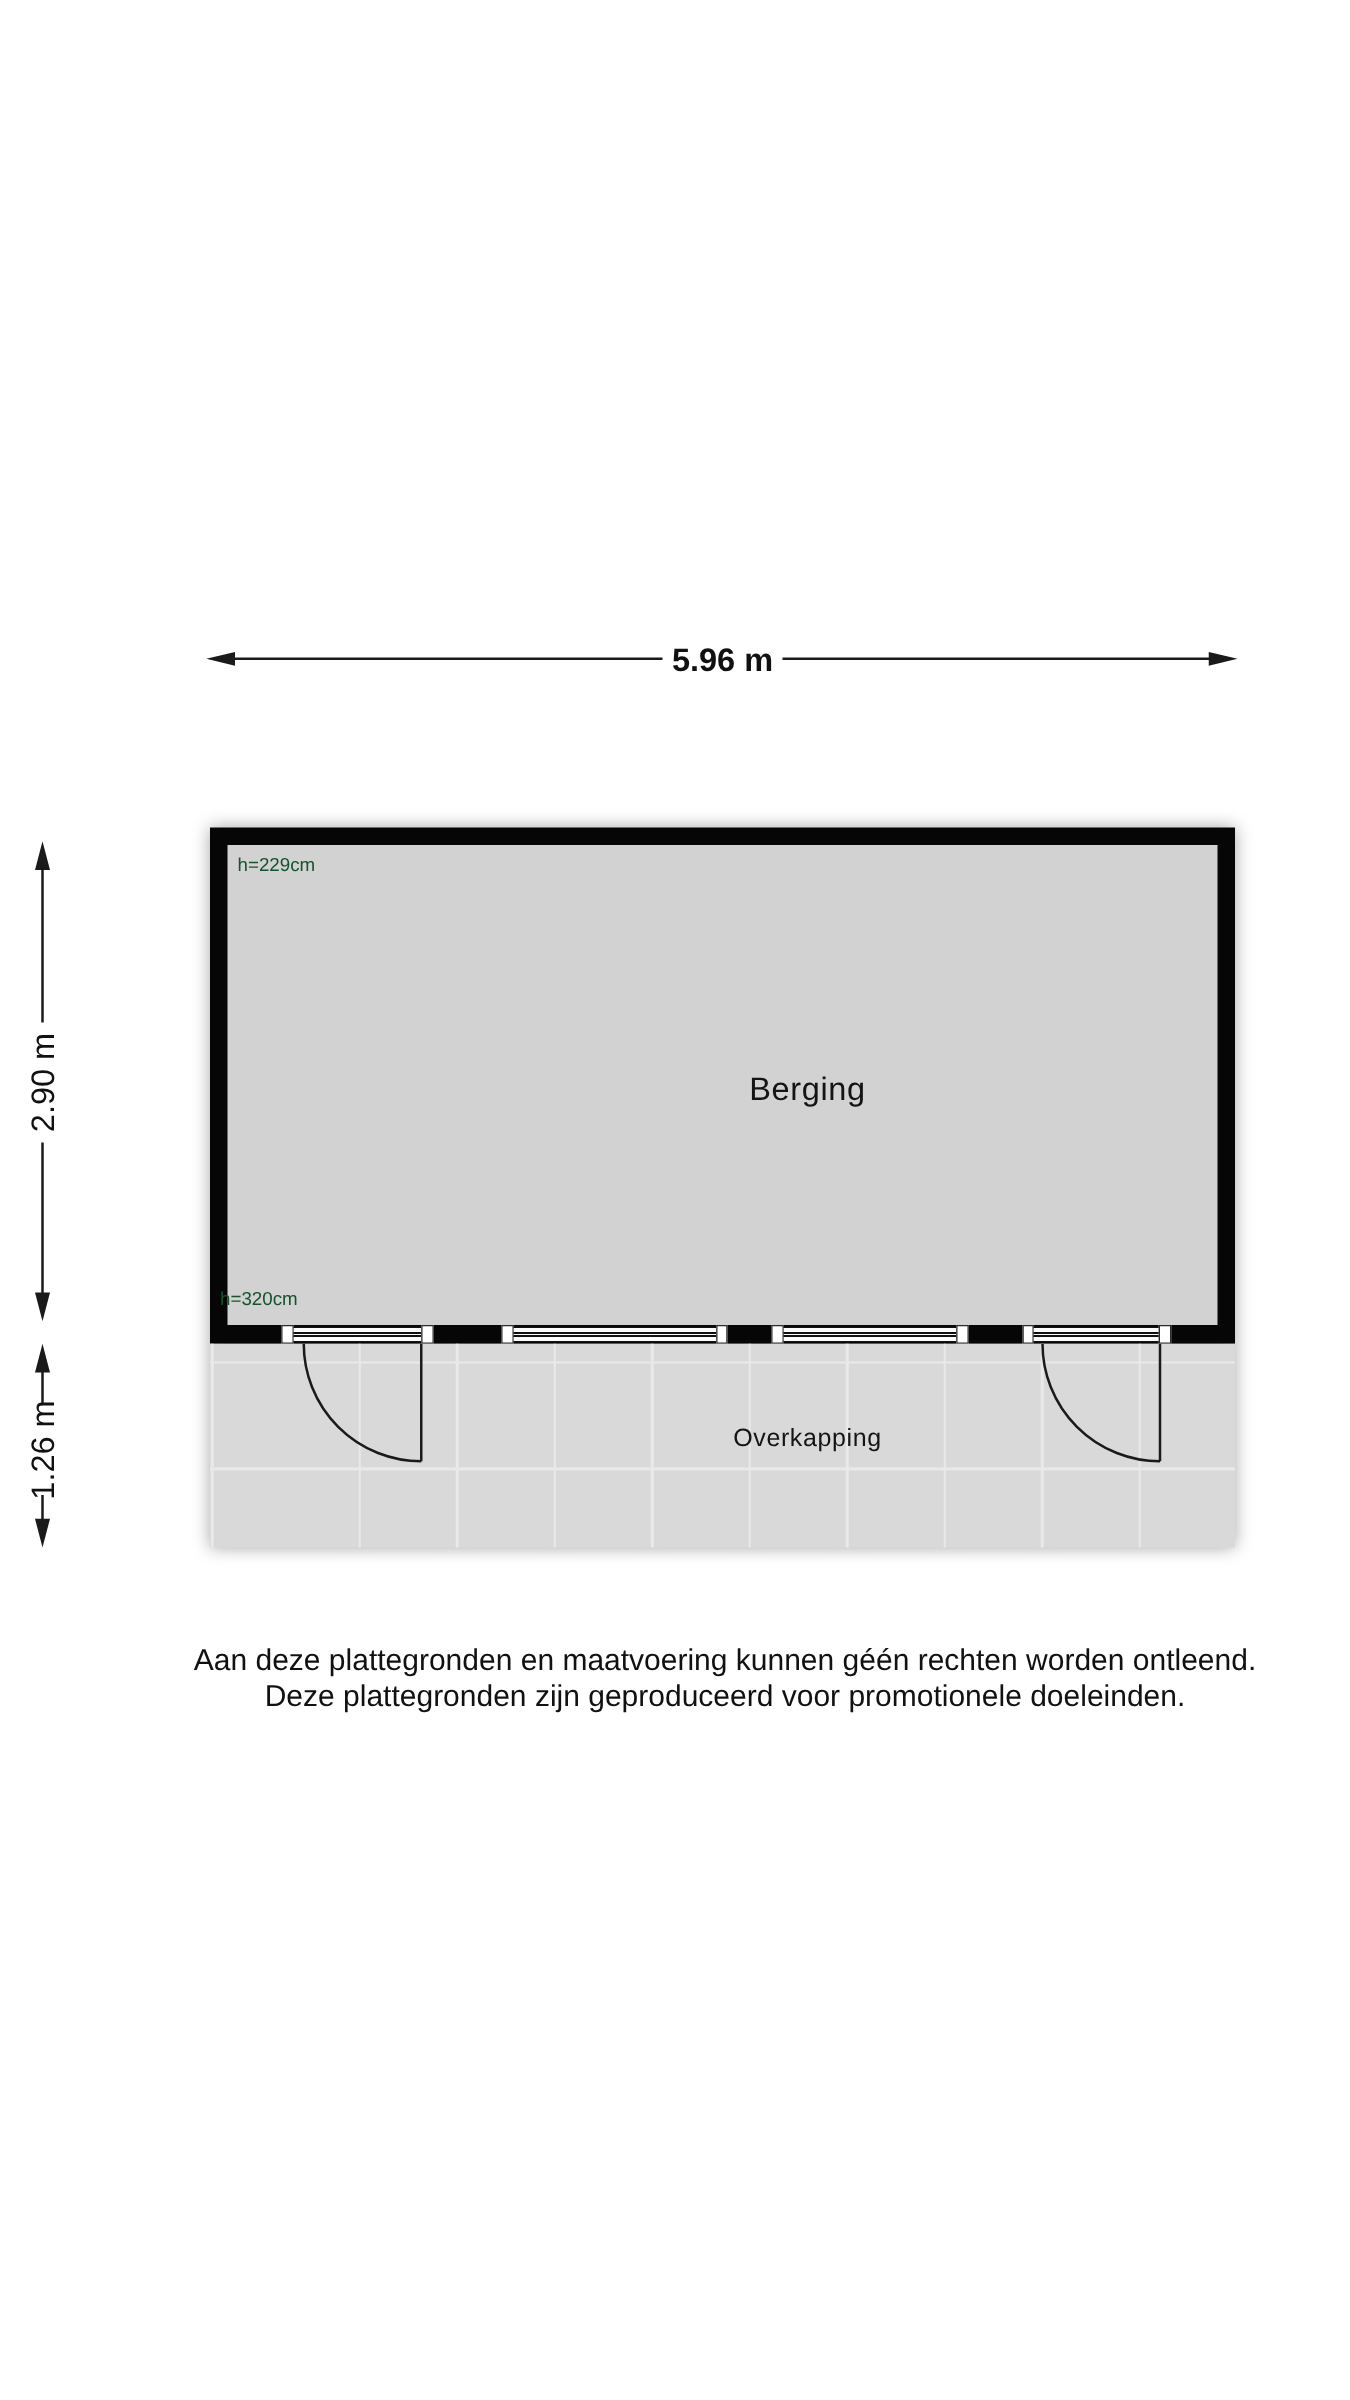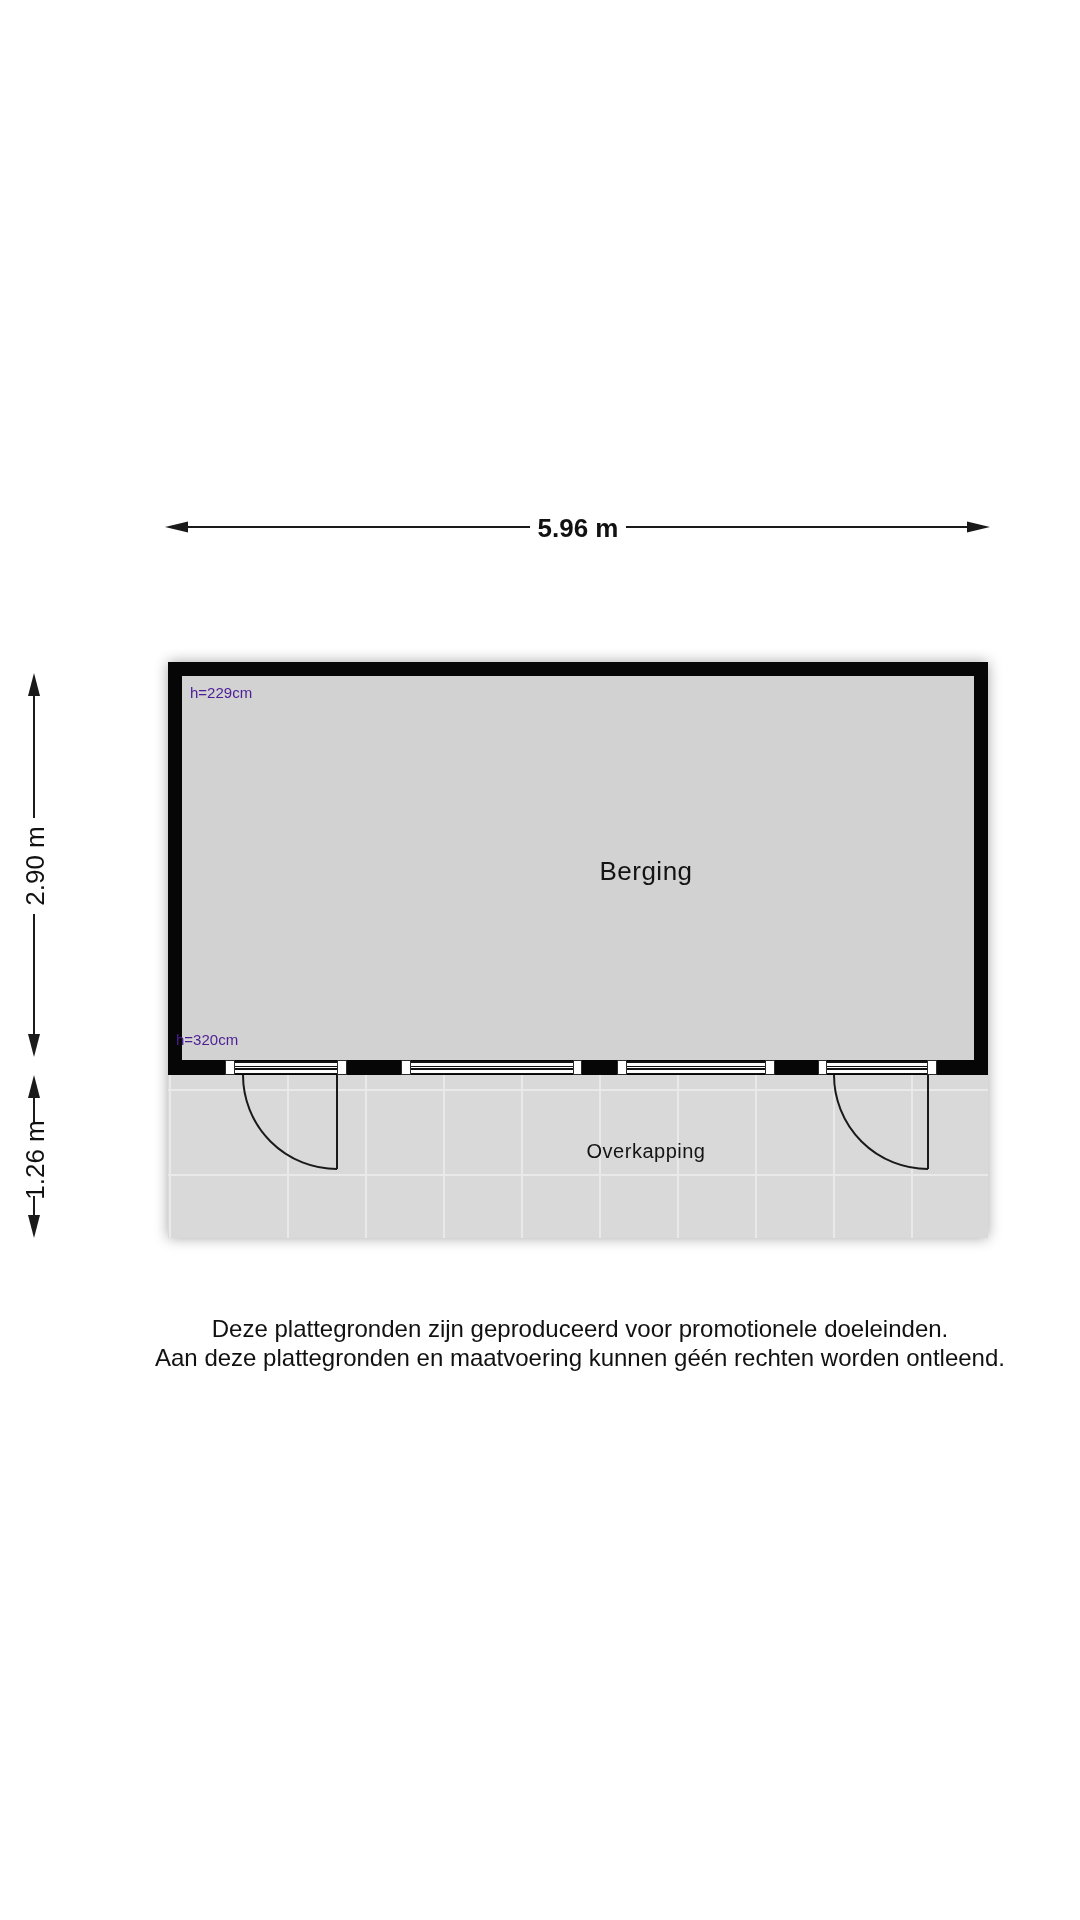--- a/index.html
+++ b/index.html
@@ -42,21 +42,21 @@
       repeating-linear-gradient(to bottom, transparent 0 76px, #e9e9e9 76px 78px);
     background-position:43px 0, 0 23px;
   }
   
   .room-label{
     position:absolute;left:168px;width:956px;text-align:center;
     color:#141414;letter-spacing:0.5px;
   }
   #berging-label{top:856px;font-size:26px;}
   #overkapping-label{top:1140px;font-size:20px;}
-  .h-note{position:absolute;font-size:15px;color:#4c1d95;}
+  .h-note{position:absolute;font-size:15px;color:#14532d;}
   #h-note-top{left:190px;top:684px;}
   #h-note-bottom{left:176px;top:1031px;}
   .dim-label{position:absolute;font-size:26px;color:#111;white-space:nowrap;}
   #dim-width-label{left:478px;top:513px;width:200px;text-align:center;font-weight:bold;}
   .dim-label.vertical{transform:translate(-50%,-50%) rotate(-90deg);}
   #dim-height-main-label{left:35px;top:866px;}
   #dim-height-canopy-label{left:35px;top:1160px;}
   
   #disclaimer{
     position:absolute;left:80px;top:1314px;width:1000px;
@@ -135,17 +135,17 @@
   <div id="dim-height-main-label" class="dim-label vertical">2.90 m</div>
   <div id="dim-height-canopy-label" class="dim-label vertical">1.26 m</div>
 
   <div id="h-note-top" class="h-note">h=229cm</div>
   <div id="h-note-bottom" class="h-note">h=320cm</div>
 
   <div id="berging-label" class="room-label">Berging</div>
   <div id="overkapping-label" class="room-label">Overkapping</div>
 
   <div id="disclaimer">
+    <div>Aan deze plattegronden en maatvoering kunnen géén rechten worden ontleend.</div>
     <div>Deze plattegronden zijn geproduceerd voor promotionele doeleinden.</div>
-    <div>Aan deze plattegronden en maatvoering kunnen géén rechten worden ontleend.</div>
   </div>
 
 </div>
 
 </body></html>

